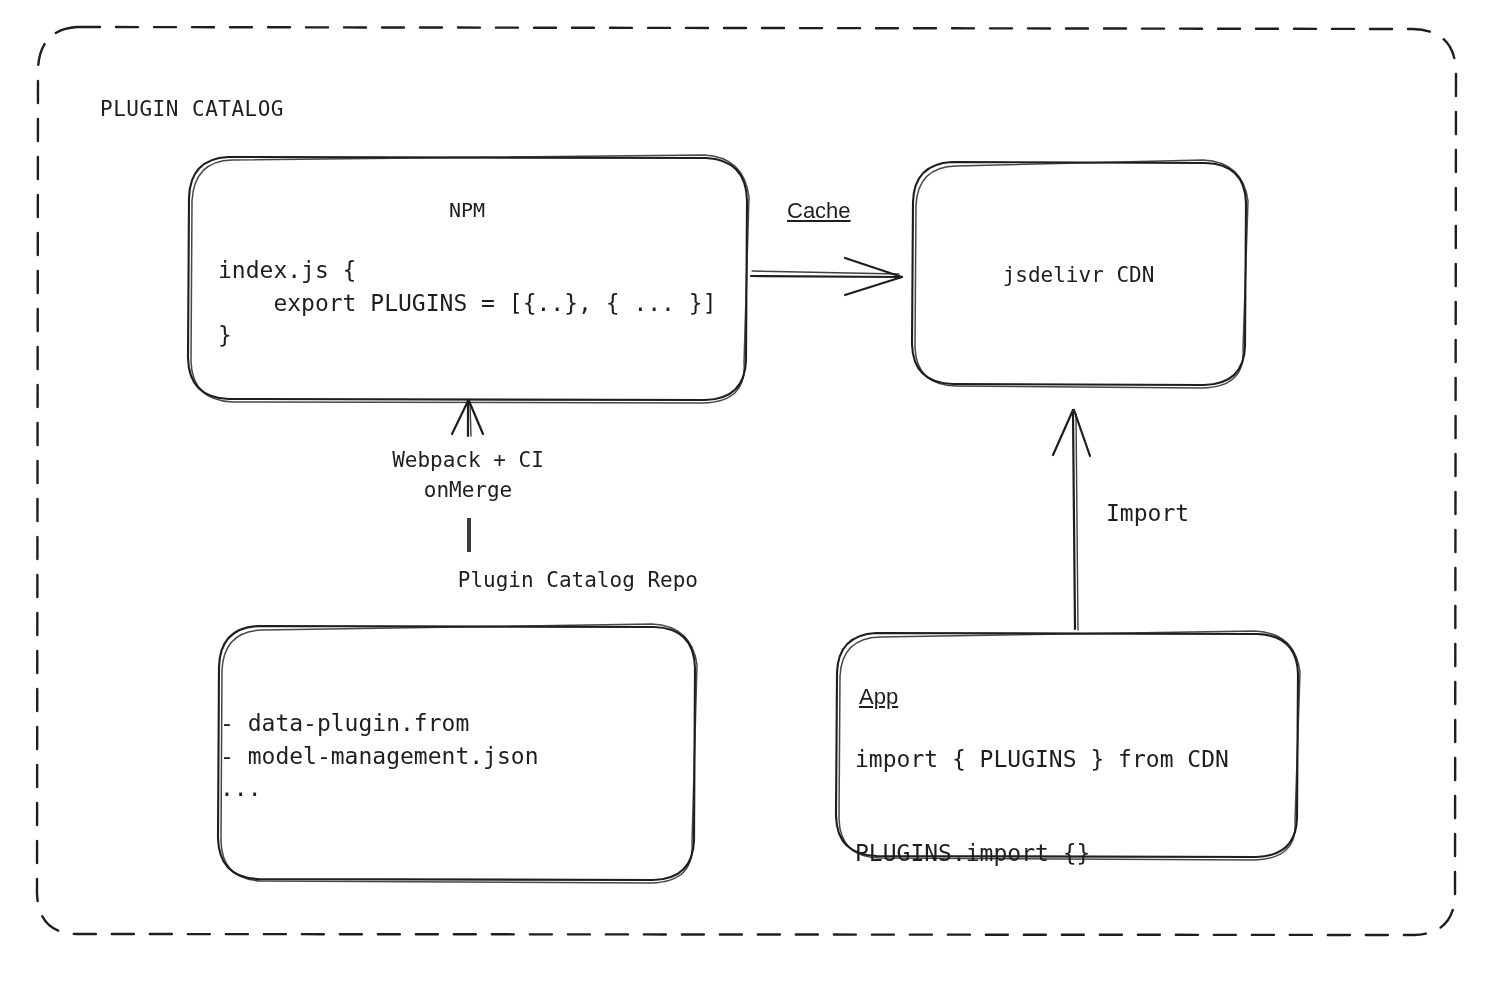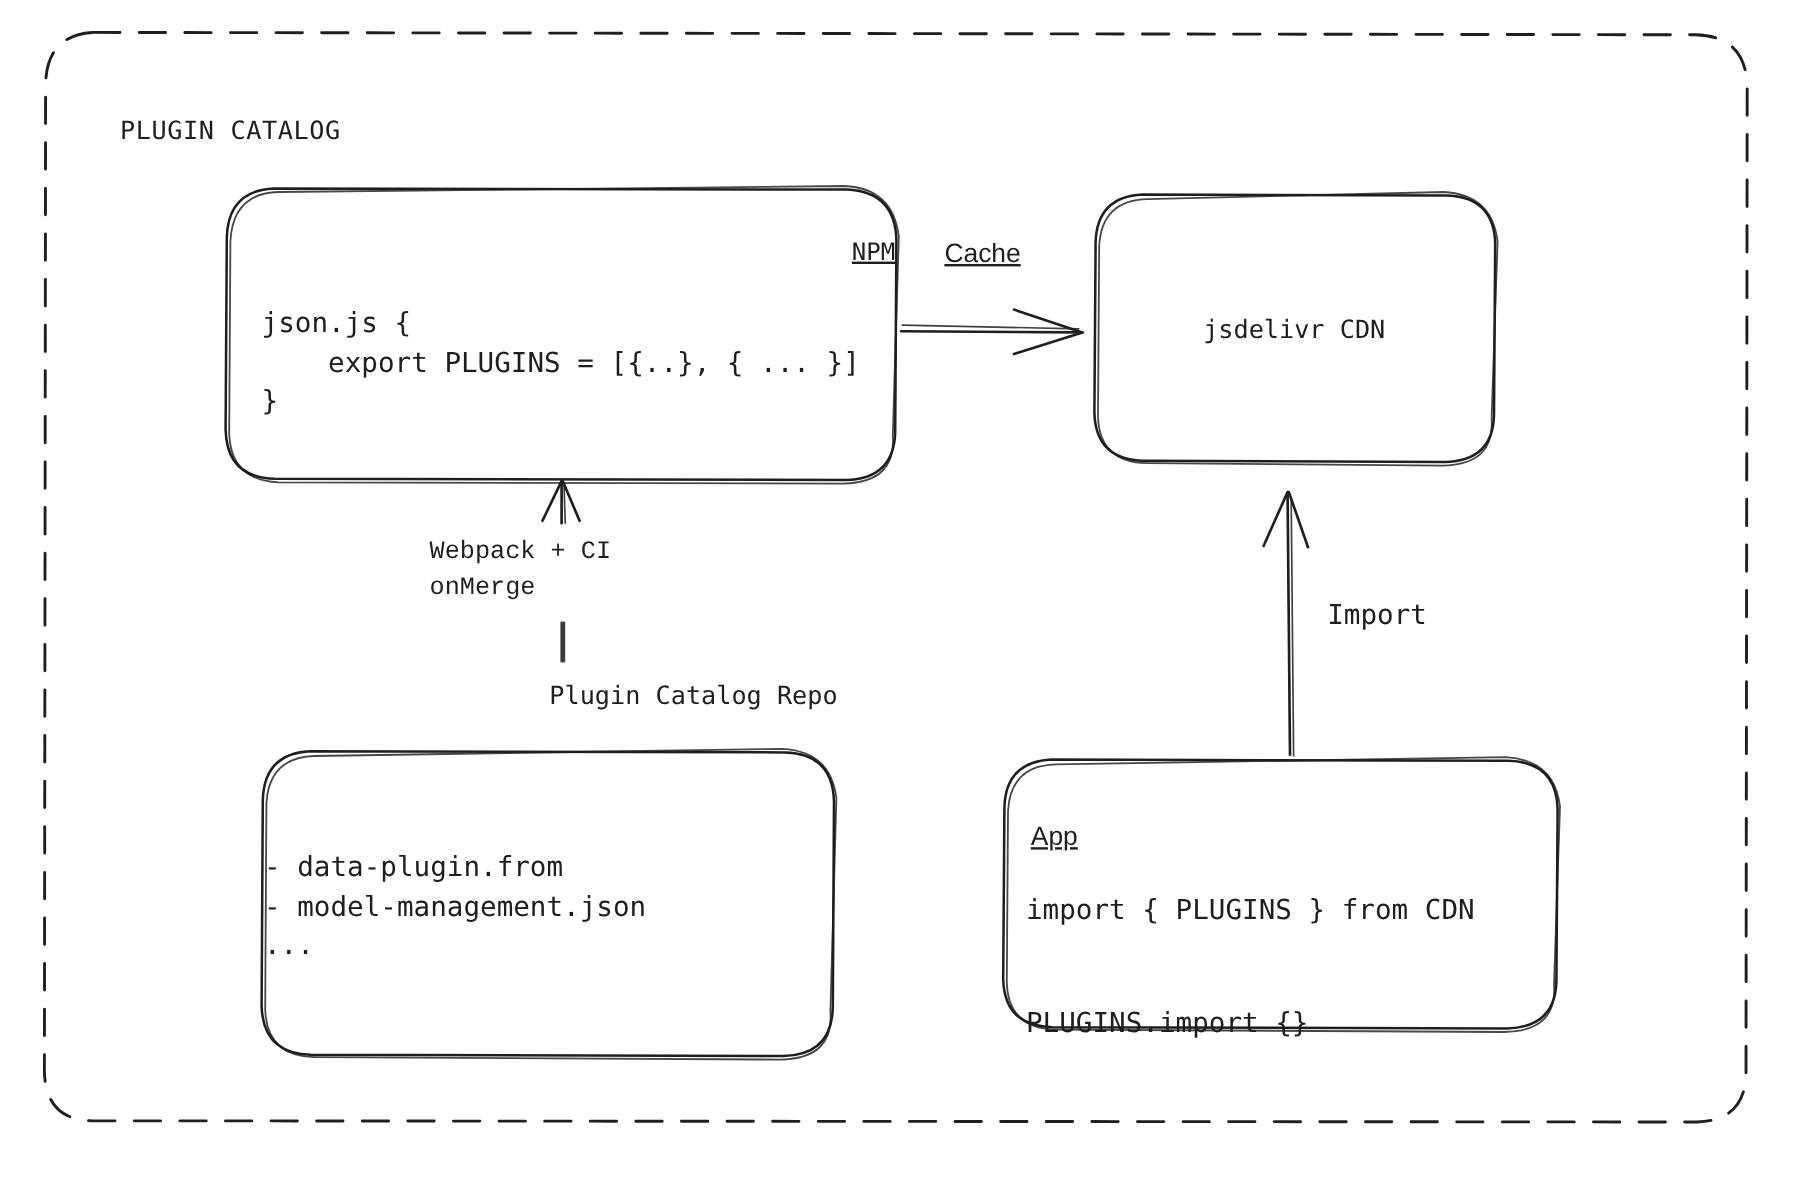--- a/index.html
+++ b/index.html
@@ -65,23 +65,22 @@
     font-size: 21px;
     letter-spacing: 0.5px;
     margin-top: 16px;
   }
 
   
   #npm-title {
     left: 188px;
     top: 197px;
     width: 558px;
-    text-align: right;
+    text-align: center;
     font-size: 20px;
-    text-decoration: underline;
   }
   #npm-code {
     left: 218px;
     top: 254px;
     font-size: 23px;
     line-height: 1.42;
   }
 
   
   #cdn-title {
@@ -97,24 +96,23 @@
     left: 787px;
     top: 197px;
     font-size: 22px;
   }
 
   
   #webpack-label {
     left: 358px;
     top: 446px;
     width: 220px;
-    text-align: left;
+    text-align: center;
     font-size: 21px;
     line-height: 1.42;
-    font-family: Liberation Mono, monospace;
   }
 
   
   #repo-caption {
     left: 258px;
     top: 567px;
     width: 440px;
     text-align: right;
     font-size: 21px;
   }
@@ -269,21 +267,21 @@
       <path class="stroke arrow-stroke" d="M 1053 455 L 1073 410"></path>
       <path class="stroke arrow-stroke" d="M 1090 456 L 1074 410"></path>
     </g>
 
   </svg>
 
   <div class="txt mono" id="frame-title">PLUGIN CATALOG</div>
 
   <div class="txt mono" id="npm-title">NPM</div>
 
-  <div class="txt mono" id="npm-code">json.js {
+  <div class="txt mono" id="npm-code">index.js {
     export PLUGINS = [{..}, { ... }]
 }</div>
 
   <div class="txt mono" id="cdn-title">jsdelivr CDN</div>
 
   <div class="txt sans" id="cache-label">Cache</div>
 
   <div class="txt mono" id="webpack-label">Webpack + CI
 onMerge</div>
 

